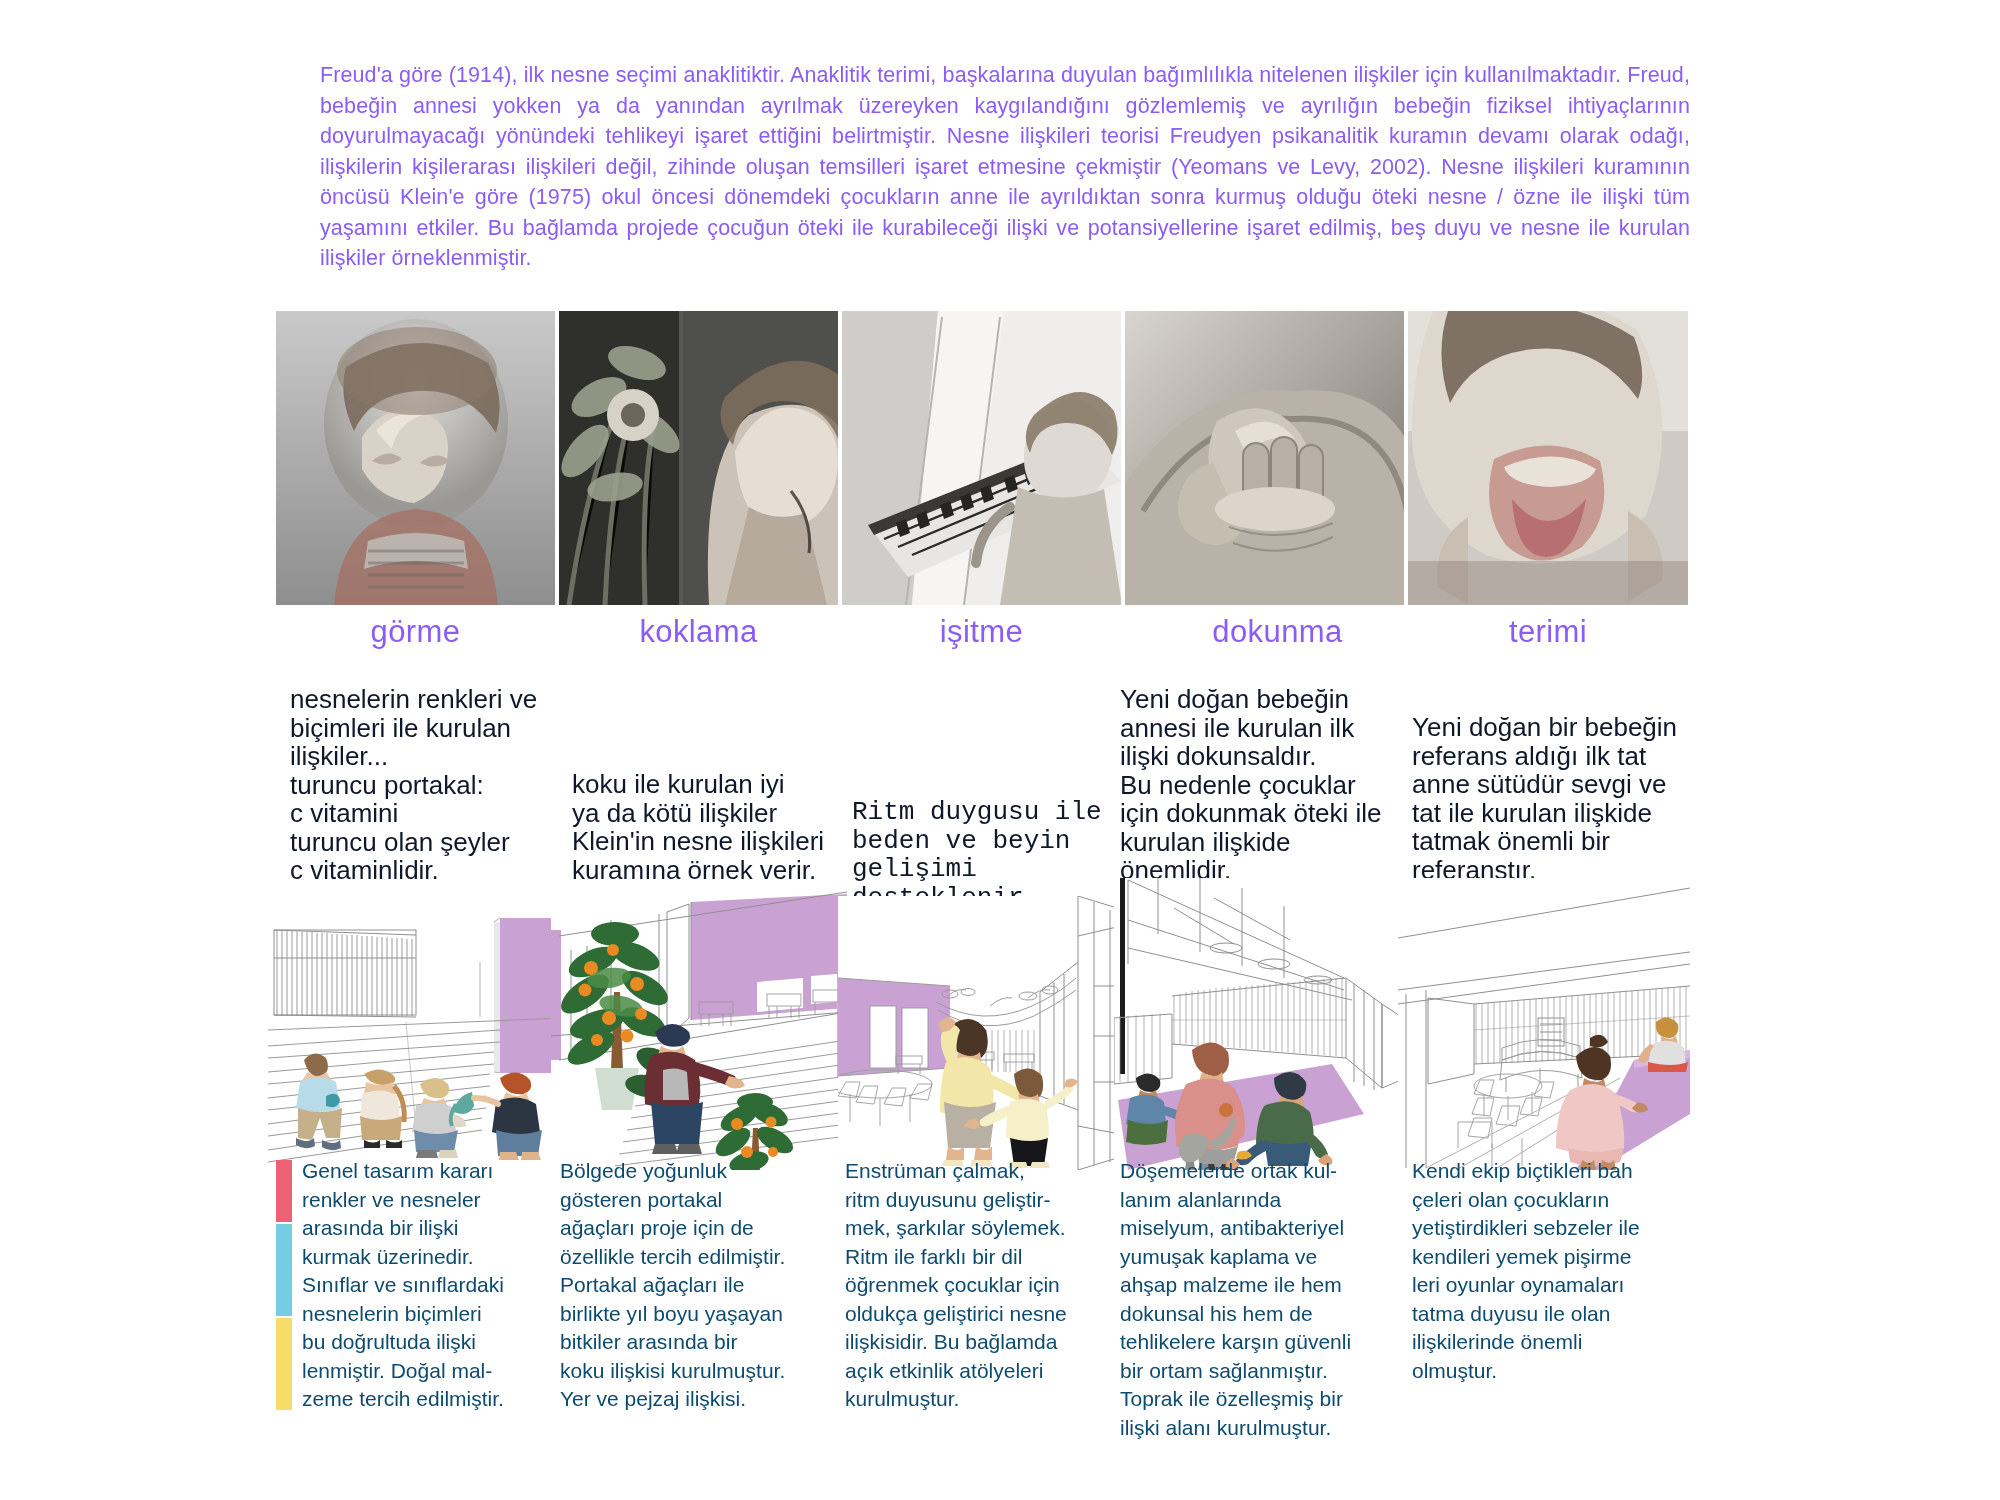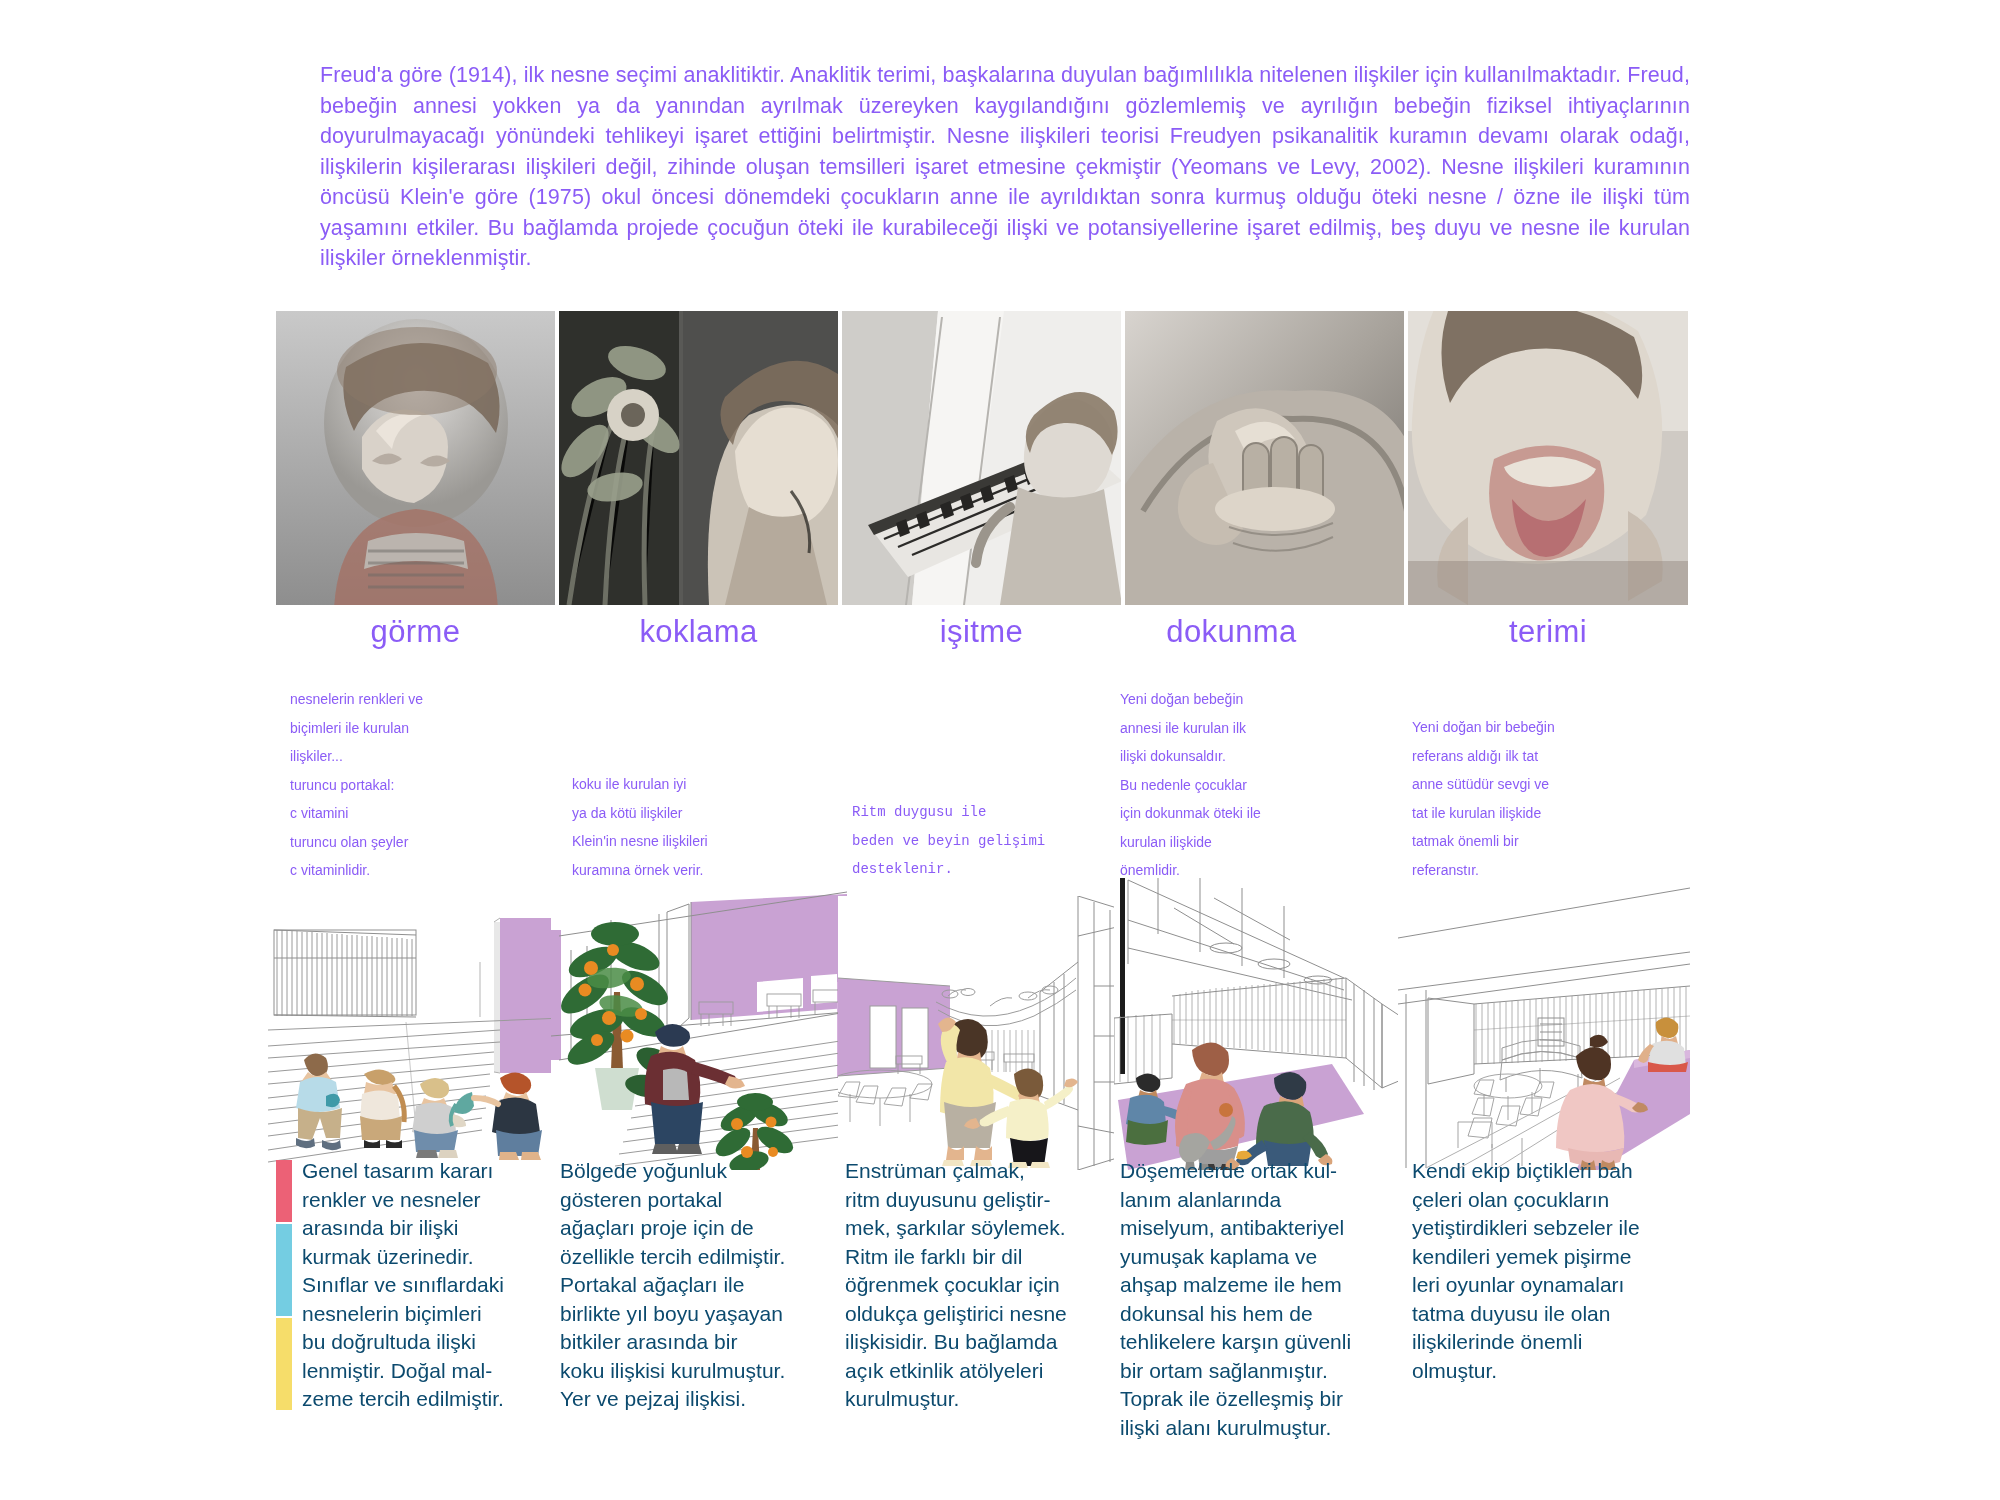--- a/index.html
+++ b/index.html
@@ -25,21 +25,21 @@
   .photo .ph{position:absolute;inset:0;}
 
   
   .senselabel{
     position:absolute;top:612px;height:40px;
     font-size:31px;line-height:40px;color:#8b5cf6;
     text-align:center;letter-spacing:.4px;
   }
 
   
-  .desc{position:absolute;font-size:14px;line-height:28.5px;color:#8b5cf6;white-space:pre-line;}
+  .desc{position:absolute;font-size:26px;line-height:28.5px;color:#0f172a;white-space:pre-line;}
 
   
   .render{position:absolute;overflow:hidden;background:#ffffff;}
   .render svg{display:block;}
 
   
   .cap{position:absolute;font-size:21px;line-height:28.5px;color:#0c4a6e;white-space:pre-line;}
 
   
   .swatchbar{position:absolute;left:276px;top:1160px;width:16px;height:255px;}
@@ -198,21 +198,21 @@
         <g fill="#7d736a" opacity=".35">
             <rect x="0" y="250" width="280" height="44"></rect>
           </g>
       </svg>
     </div>
   </div>
 
   <div class="senselabel" style="left:276px;width:279px;">görme</div>
   <div class="senselabel" style="left:559px;width:279px;">koklama</div>
   <div class="senselabel" style="left:842px;width:279px;">işitme</div>
-  <div class="senselabel" style="left:1092px;width:279px;">dokunma</div>
+  <div class="senselabel" style="left:1138px;width:279px;">dokunma</div>
   <div class="senselabel" style="left:1408px;width:280px;">terimi</div>
 
   <div class="desc" style="left:290px;top:685px;width:255px;">nesnelerin renkleri ve
 biçimleri ile kurulan
 ilişkiler...
 turuncu portakal:
 c vitamini
 turuncu olan şeyler
 c vitaminlidir.</div>
   <div class="desc" style="left:572px;top:770px;width:262px;">koku ile kurulan iyi

